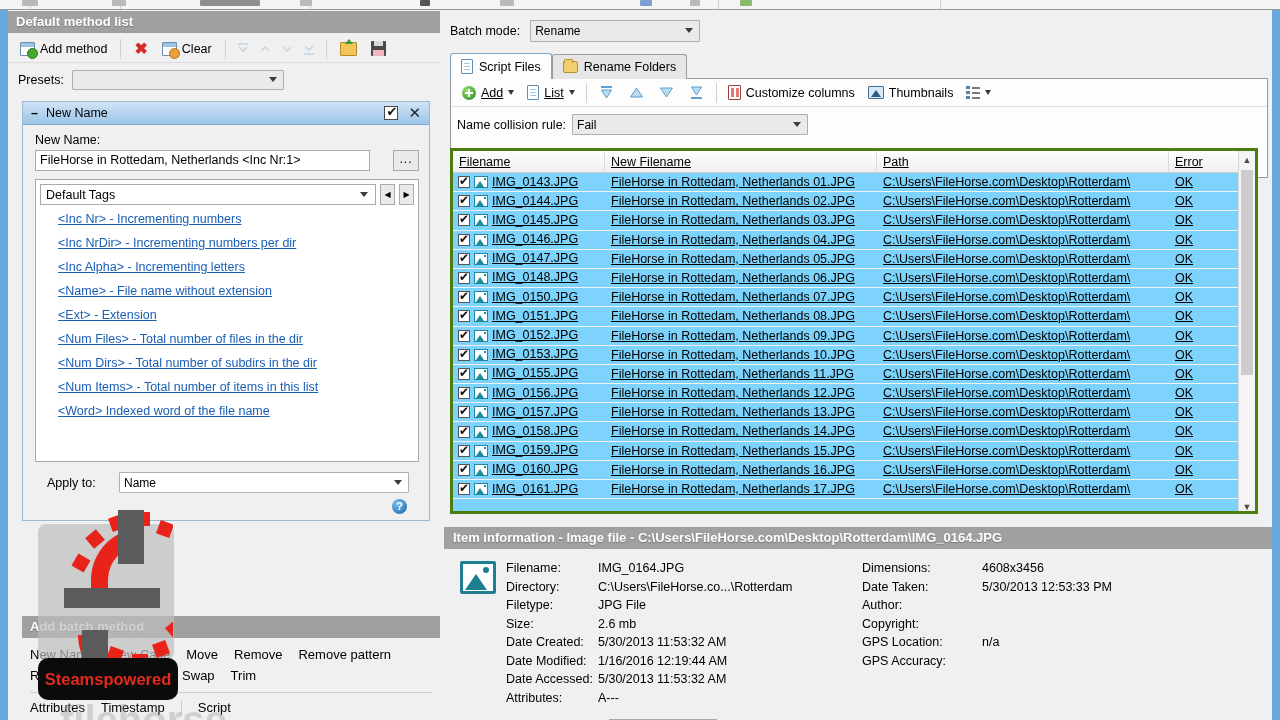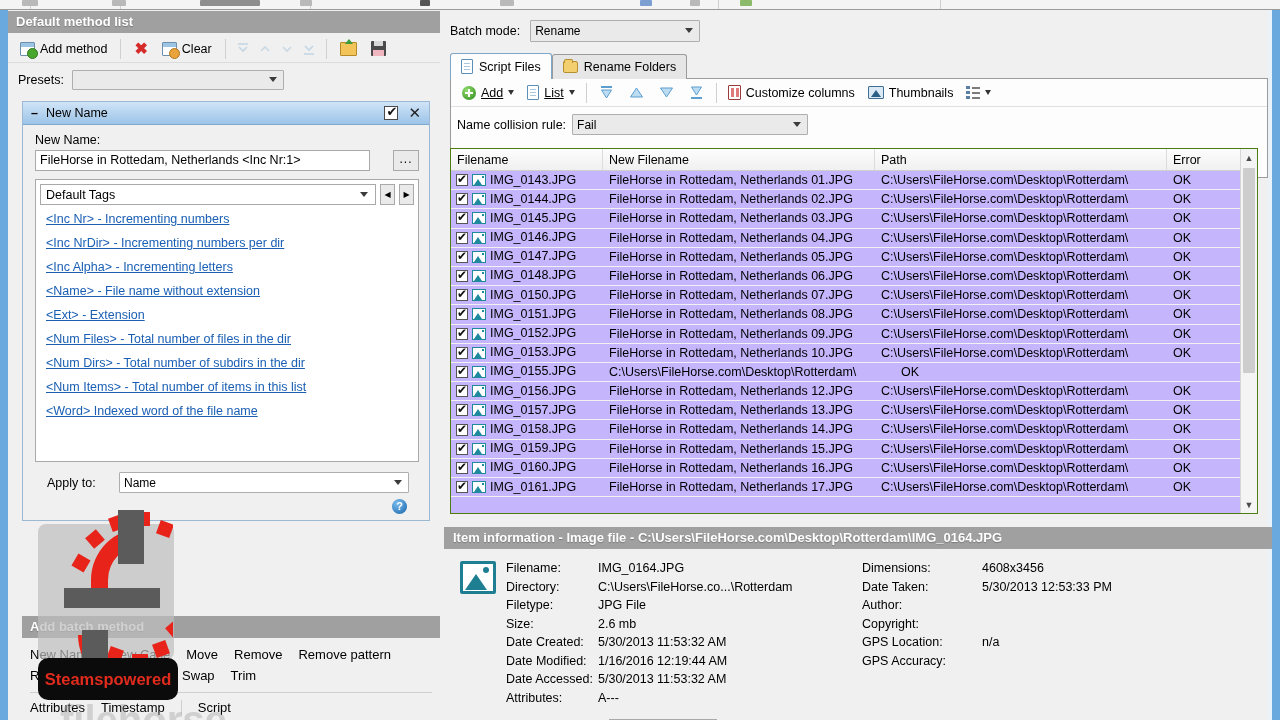--- a/index.html
+++ b/index.html
@@ -80,21 +80,21 @@
   .dots-btn { width:26px;height:21px;background:#eaeaea;border:1px solid #a9a9a9;text-align:center;
               line-height:17px; font-size:12px; letter-spacing:1px; }
 
   .taglist-wrap { margin-top:8px; border:1px solid #a9a9a9; background:#fff; height:283px; position:relative; }
   .tag-combo-row { display:flex; gap:4px; padding:4px 4px 0 4px; }
   .tag-combo { flex:1; height:21px; background:#fff; border:1px solid #a9a9a9; position:relative;
                display:flex;align-items:center;padding-left:5px;font-size:12.5px; }
   .tag-combo .chev{position:absolute;right:7px;top:50%;transform:translateY(-60%);width:0;height:0;
      border-left:4px solid transparent;border-right:4px solid transparent;border-top:5px solid #3b3b3b;}
   .navbtn{width:15px;height:21px;background:#eaeaea;border:1px solid #a9a9a9;display:flex;align-items:center;justify-content:center;font-size:8px;}
-  .tags { padding:6px 0 0 10px; }
+  .tags { padding:6px 0 0 22px; }
   .tag-link { display:block; color:#1a5fb4; text-decoration:underline; font-size:12.5px;
               line-height:16px; margin-bottom:8px; white-space:nowrap; }
 
   .applyrow { display:flex; align-items:center; gap:10px; padding:10px 10px 0 12px; }
   .applyrow .lbl2{ font-size:12.5px; width:62px; }
   .apply-combo{ flex:1; height:21px; }
   .helprow { display:flex; justify-content:flex-end; padding:6px 12px 0 0; }
   .help-icon { width:15px;height:15px;border-radius:50%;background:radial-gradient(circle at 35% 30%,#79bdf0,#1563a8);
                color:#fff;font-size:11px;font-weight:bold;text-align:center;line-height:15px; }
 
@@ -142,21 +142,21 @@
   .ic-list2 { width:14px;height:13px;position:relative; }
   .ic-list2 i{ position:absolute;left:0;width:4px;height:3px;background:#5a7fa5; }
   .ic-list2 b{ position:absolute;left:6px;width:8px;height:2px;background:#7b7b7b; }
 
   .collision-row { display:flex; align-items:center; gap:6px; padding:7px 0 0 6px; }
   .collision-row label{font-size:12.5px;}
   .collision-combo{ width:236px;height:21px; }
 
   
   .table-wrap { position:absolute; left:450px; top:148px; width:808px; height:366px;
-                border:1px solid #4d7c0f; background:#c4b5fd; overflow:hidden; }
+                border:3px solid #4d7c0f; background:#7dd3fc; overflow:hidden;text-decoration:underline; }
   .thead { display:flex; height:22px; background:linear-gradient(#fdfdfd,#f0f0f0);
            border-bottom:1px solid #d0d0d0; font-size:12.5px; }
   .th { line-height:22px; padding-left:6px; border-right:1px solid #dcdcdc; overflow:hidden; white-space:nowrap;}
   .c-name { width:152px; }
   .c-new  { width:272px; }
   .c-path { width:292px; }
   .c-err  { width:74px; }
   .tbody { height:342px; overflow:hidden; }
   .trow { display:flex; height:19.2px; font-size:12.5px; border-bottom:1px solid #f1f1f1; }
   .td { line-height:19.2px; padding-left:6px; overflow:hidden; white-space:nowrap; }
@@ -559,20 +559,21 @@
         <div class="td c-new">FileHorse in Rottedam, Netherlands 10.JPG</div>
         <div class="td c-path">C:\Users\FileHorse.com\Desktop\Rotterdam\</div>
         <div class="td c-err">OK</div>
       </div>
       <div class="trow">
         <div class="td c-name">
           <span class="rowchk"></span>
           <span class="ic-img"></span>
           <span>IMG_0155.JPG</span>
         </div>
+        <div class="td c-new">FileHorse in Rottedam, Netherlands 11.JPG</div>
         <div class="td c-path">C:\Users\FileHorse.com\Desktop\Rotterdam\</div>
         <div class="td c-err">OK</div>
       </div>
       <div class="trow">
         <div class="td c-name">
           <span class="rowchk"></span>
           <span class="ic-img"></span>
           <span>IMG_0156.JPG</span>
         </div>
         <div class="td c-new">FileHorse in Rottedam, Netherlands 12.JPG</div>

